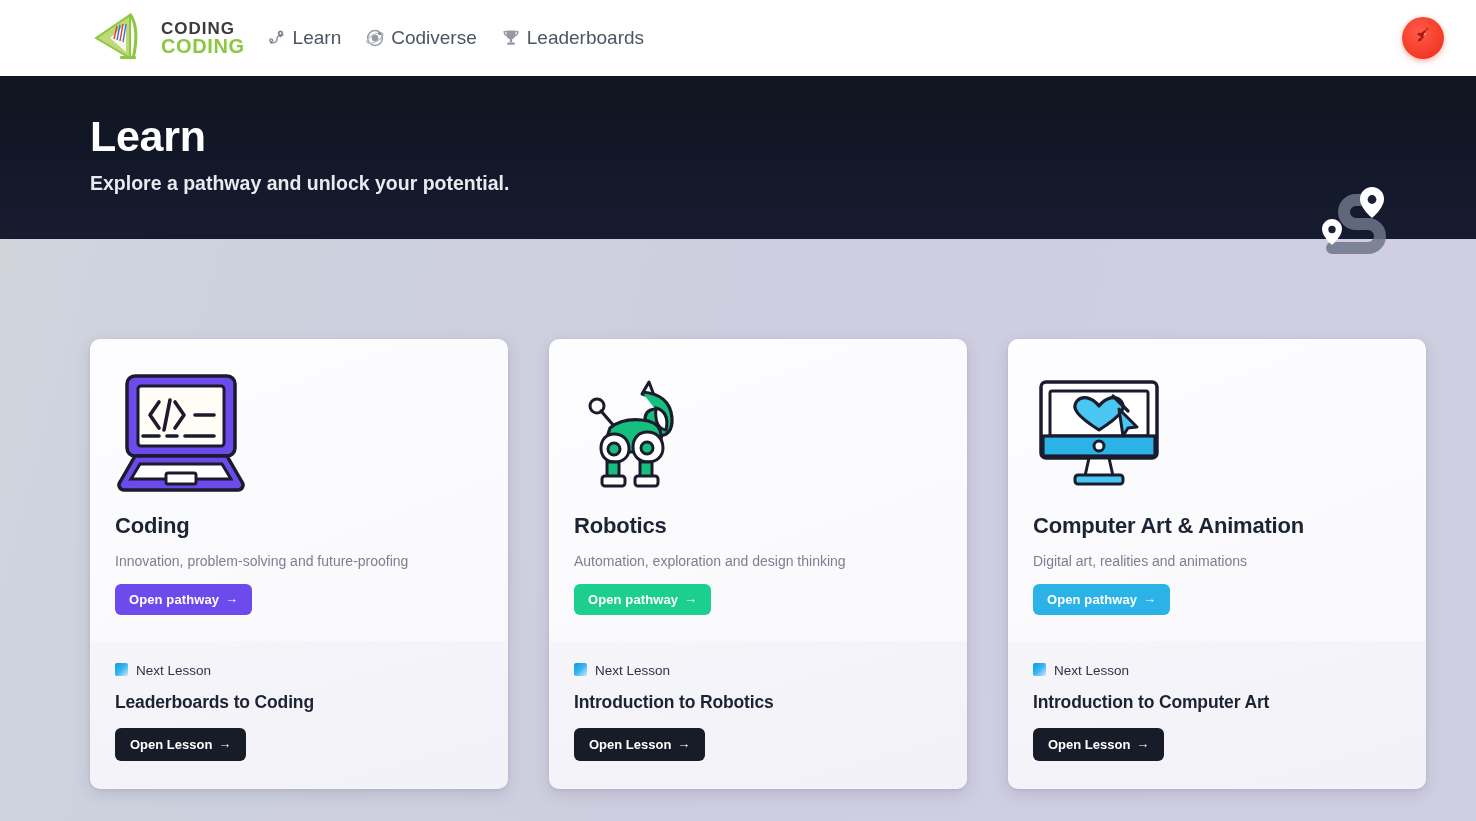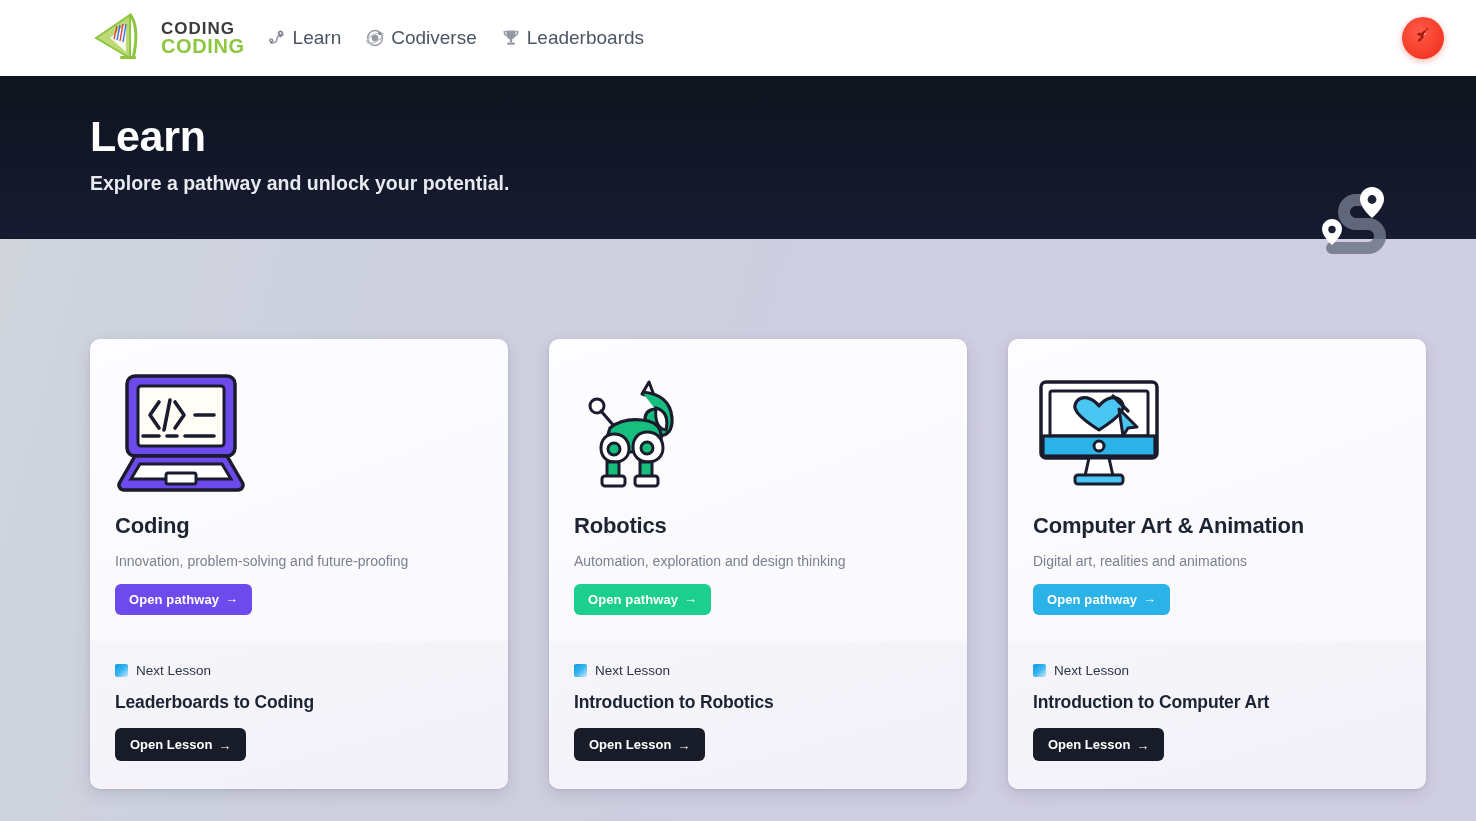--- a/index.html
+++ b/index.html
@@ -87,33 +87,33 @@
   .pw-btn {
     display:inline-flex; align-items:flex-start; gap:6px;
     margin-top:15px; padding:8px 14px; border-radius:6px;
     font-size:13px; font-weight:700; color:#fff;
     border:none; cursor:pointer; letter-spacing:.1px;
   }
   .card-bottom {
     background:linear-gradient(165deg,#f6f5fa 0%,#f4f3f9 50%,#f2f1f8 100%);
     padding:22px 25px 28px 25px;
   }
-  .next-row { display:flex; align-items:center; gap:8px; }
+  .next-row { display:flex; gap:8px; }
   .next-ico {
     width:13px; height:13px; border-radius:2px;
     background:linear-gradient(135deg,#0b9ae0 0%,#3ab5f0 50%,#cfe9fb 100%);
     flex:none;
   }
   .next-lbl { font-size:13.5px; color:#2c3444; }
   .lesson-title {
     font-size:17.5px; font-weight:700; color:#1c2333;
     margin-top:14px; letter-spacing:-.15px;
   }
   .lesson-btn {
-    display:inline-flex; align-items:flex-end; gap:6px;
+    display:inline-flex; align-items:flex-start; gap:6px;
     margin-top:15px; padding:9px 15px; border-radius:6px;
     background:#171c28; color:#fff; border:none; cursor:pointer;
     font-size:13px; font-weight:700;
   }
   .arw { font-size:13px; line-height:1; }
 </style>
 </head>
 <body>
 
 <div class="navbar">

